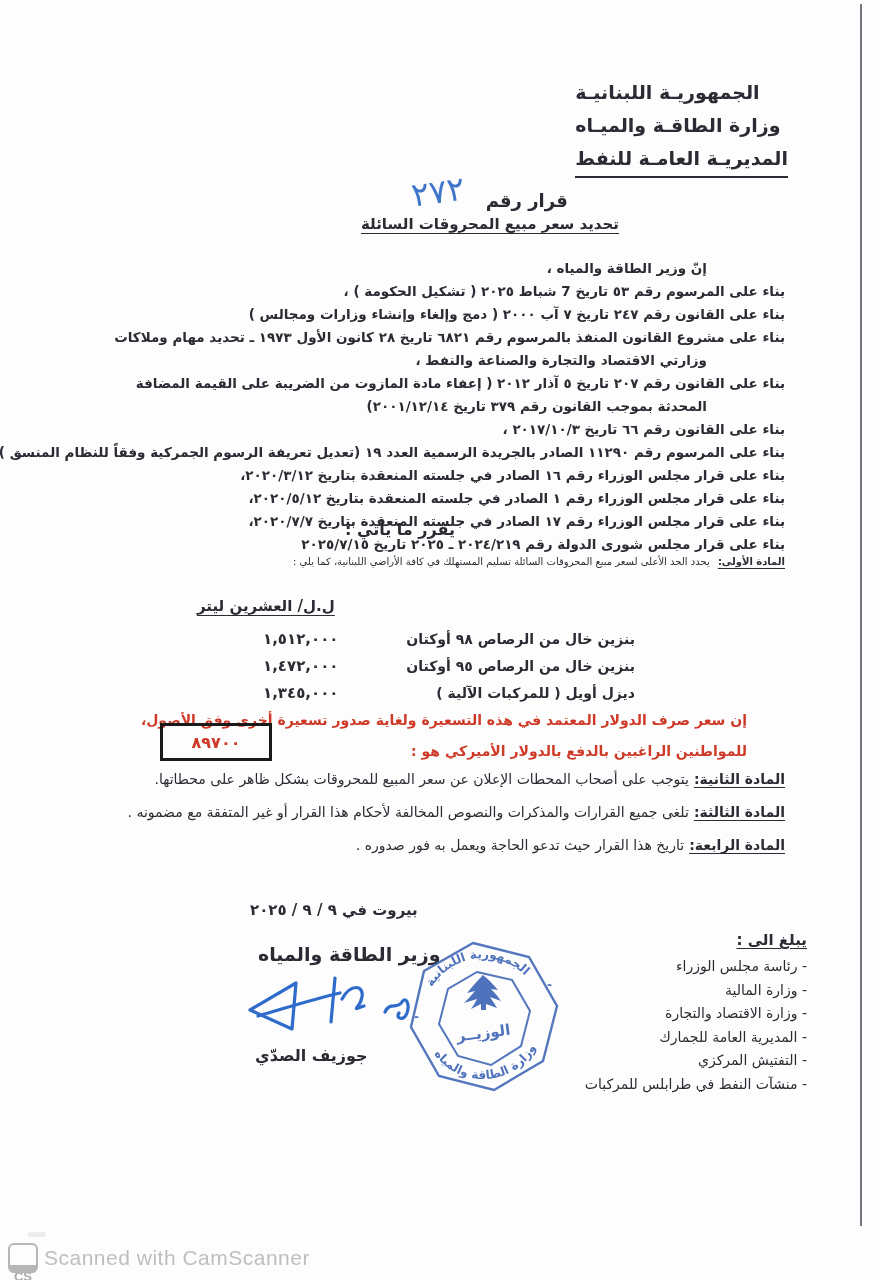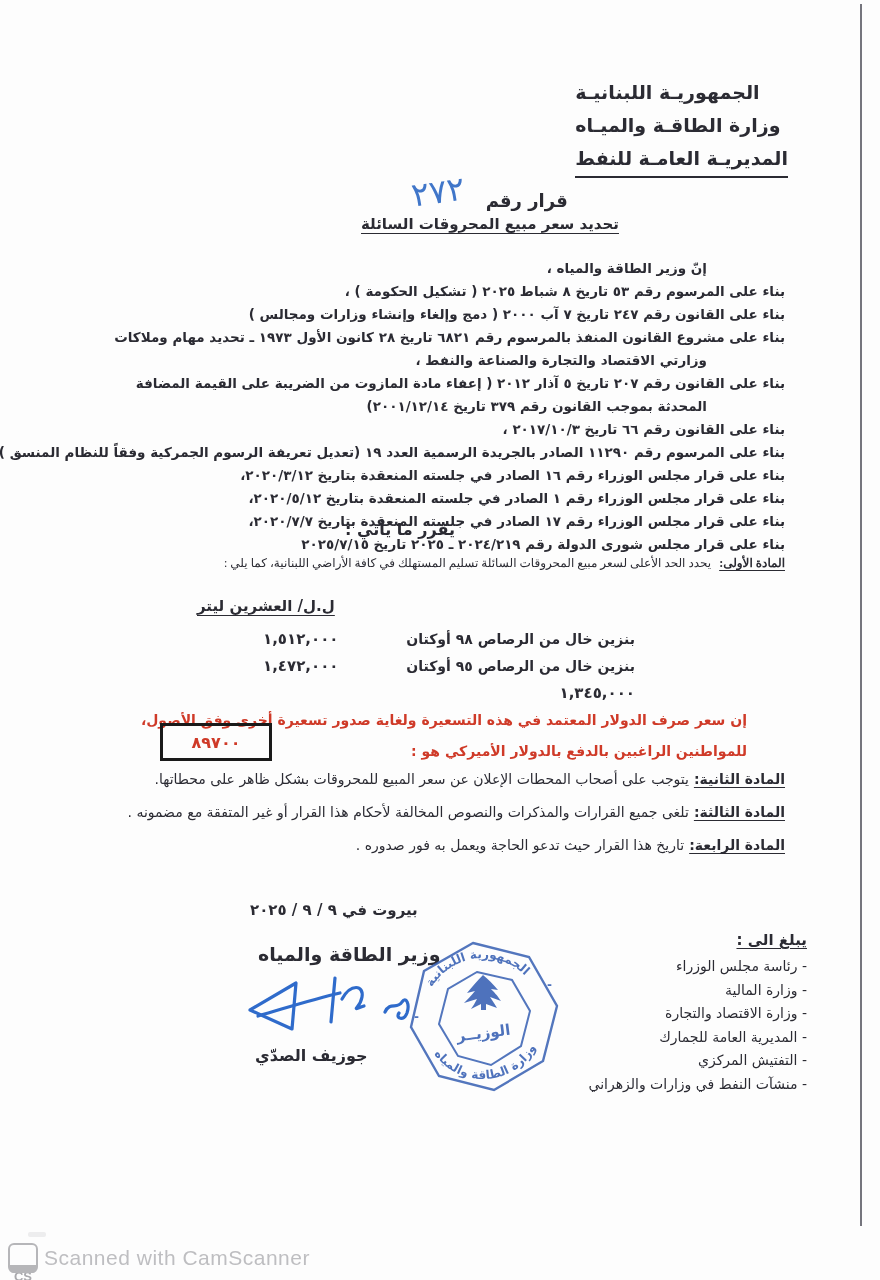--- a/index.html
+++ b/index.html
@@ -20,21 +20,21 @@
 
   .preamble{position:absolute;top:257px;right:95px;width:690px;direction:rtl;text-align:right;
             font-size:13.5px;font-weight:700;line-height:23px;}
   .pline{white-space:nowrap;}
   .pline.intro{padding-right:78px;}
   .pline.cont{padding-right:78px;}
 
   .resolution{position:absolute;top:520px;left:0;width:800px;text-align:center;direction:rtl;
               font-size:16px;font-weight:700;}
 
-  .article-one{position:absolute;top:556px;right:95px;width:690px;direction:rtl;font-size:12px;white-space:nowrap;font-family:Liberation Serif, serif;}
+  .article-one{position:absolute;top:556px;right:95px;width:690px;direction:rtl;font-size:10px;white-space:nowrap;}
   .m-head{font-weight:700;text-decoration:underline;text-underline-offset:3px;}
   .m-body{font-weight:400;margin-right:5px;}
 
   .unit-heading{position:absolute;top:597px;left:197px;direction:rtl;font-size:15px;font-weight:700;
                 text-decoration:underline;text-underline-offset:4px;white-space:nowrap;}
 
   .price-table{position:absolute;top:626px;left:263px;width:372px;direction:rtl;}
   .price-row{display:flex;justify-content:space-between;line-height:27px;}
   .plab{font-weight:700;font-size:14px;white-space:nowrap;margin-left:25px;}
   .pval{direction:ltr;font-weight:700;font-size:15px;letter-spacing:1px;}
@@ -84,21 +84,21 @@
   <div class="decree-title">
     <div class="decree-no-line">
       <span>قرار رقم</span>
       <span class="hand-number">٢٧٢</span>
     </div>
     <div class="decree-subject">تحديد سعر مبيع المحروقات السائلة</div>
   </div>
 
   <section class="preamble">
       <div class="pline intro">إنّ وزير الطاقة والمياه ،</div>
-      <div class="pline">بناء على المرسوم رقم ٥٣ تاريخ ٨ شباط ٢٠٢٥ ( تشكيل الحكومة ) ،</div>
+      <div class="pline">بناء على المرسوم رقم ٥٣ تاريخ 7 شباط ٢٠٢٥ ( تشكيل الحكومة ) ،</div>
       <div class="pline">بناء على القانون رقم ٢٤٧ تاريخ ٧ آب ٢٠٠٠ ( دمج وإلغاء وإنشاء وزارات ومجالس )</div>
       <div class="pline">بناء على مشروع القانون المنفذ بالمرسوم رقم ٦٨٢١ تاريخ ٢٨ كانون الأول ١٩٧٣ ـ تحديد مهام وملاكات</div>
       <div class="pline cont">وزارتي الاقتصاد والتجارة والصناعة والنفط ،</div>
       <div class="pline">بناء على القانون رقم ٢٠٧ تاريخ ٥ آذار ٢٠١٢ ( إعفاء مادة المازوت من الضريبة على القيمة المضافة</div>
       <div class="pline cont">المحدثة بموجب القانون رقم ٣٧٩ تاريخ ٢٠٠١/١٢/١٤)</div>
       <div class="pline">بناء على القانون رقم ٦٦ تاريخ ٢٠١٧/١٠/٣ ،</div>
       <div class="pline">بناء على المرسوم رقم ١١٢٩٠ الصادر بالجريدة الرسمية العدد ١٩ (تعديل تعريفة الرسوم الجمركية وفقاً للنظام المنسق ) ،</div>
       <div class="pline">بناء على قرار مجلس الوزراء رقم ١٦ الصادر في جلسته المنعقدة بتاريخ ٢٠٢٠/٣/١٢،</div>
       <div class="pline">بناء على قرار مجلس الوزراء رقم ١ الصادر في جلسته المنعقدة بتاريخ ٢٠٢٠/٥/١٢،</div>
       <div class="pline">بناء على قرار مجلس الوزراء رقم ١٧ الصادر في جلسته المنعقدة بتاريخ ٢٠٢٠/٧/٧،</div>
@@ -117,20 +117,21 @@
   <div class="price-table">
       <div class="price-row">
         <span class="plab">بنزين خال من الرصاص ٩٨ أوكتان</span>
         <span class="pval">١,٥١٢,٠٠٠</span>
       </div>
       <div class="price-row">
         <span class="plab">بنزين خال من الرصاص ٩٥ أوكتان</span>
         <span class="pval">١,٤٧٢,٠٠٠</span>
       </div>
       <div class="price-row">
+        <span class="plab">ديزل أويل ( للمركبات الآلية )</span>
         <span class="pval">١,٣٤٥,٠٠٠</span>
       </div>
     </div>
 
   <div class="usd-note">
     <div>إن سعر صرف الدولار المعتمد في هذه التسعيرة ولغاية صدور تسعيرة أخرى وفق الأصول،</div>
     <div>للمواطنين الراغبين بالدفع بالدولار الأميركي هو :</div>
   </div>
 
   <div class="rate-box">
@@ -178,21 +179,21 @@
   <div class="minister-name">جوزيف الصدّي</div>
 
   <aside class="distribution">
     <div class="dist-heading">يبلغ الى :</div>
     <div>
         <div class="dist-item">- رئاسة مجلس الوزراء</div>
         <div class="dist-item">- وزارة المالية</div>
         <div class="dist-item">- وزارة الاقتصاد والتجارة</div>
         <div class="dist-item">- المديرية العامة للجمارك</div>
         <div class="dist-item">- التفتيش المركزي</div>
-        <div class="dist-item">- منشآت النفط في وزارات والزهراني</div>
+        <div class="dist-item">- منشآت النفط في طرابلس للمركبات</div>
       </div>
   </aside>
 
   <div class="cs-tab"></div>
   <div class="cs-icon">
     <div class="cs-box"></div>
     <div class="cs-text">CS</div>
     <div class="cs-bar"></div>
   </div>
   <div class="cs-label">Scanned with CamScanner</div>

